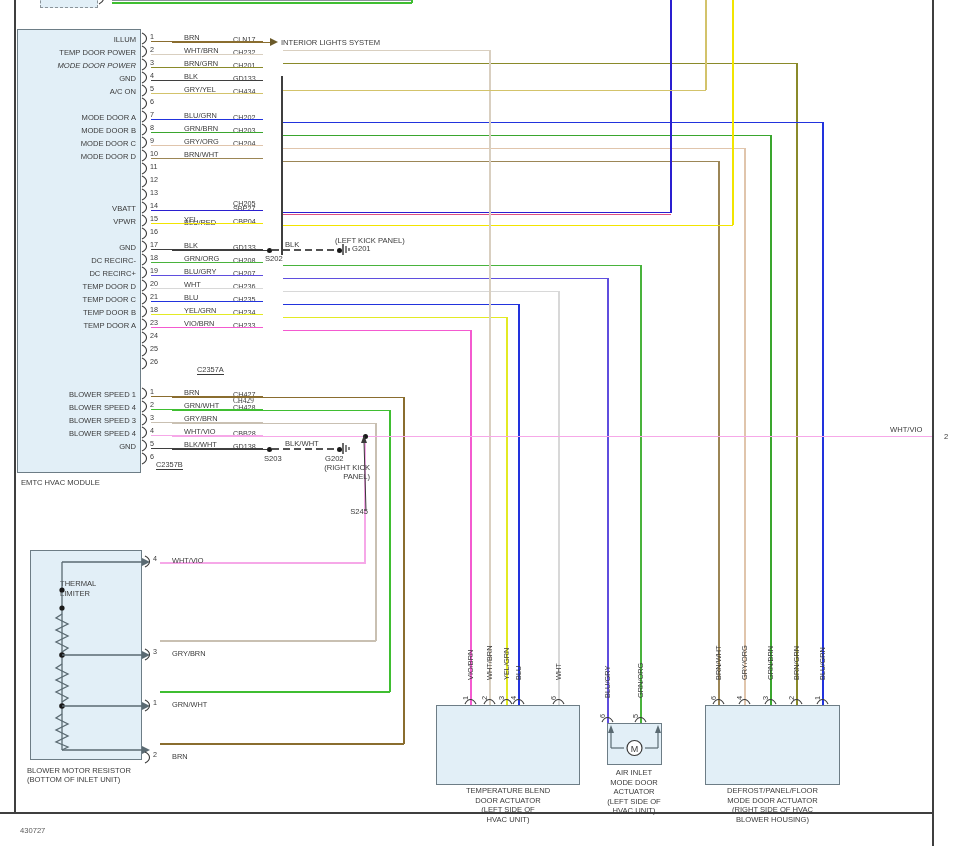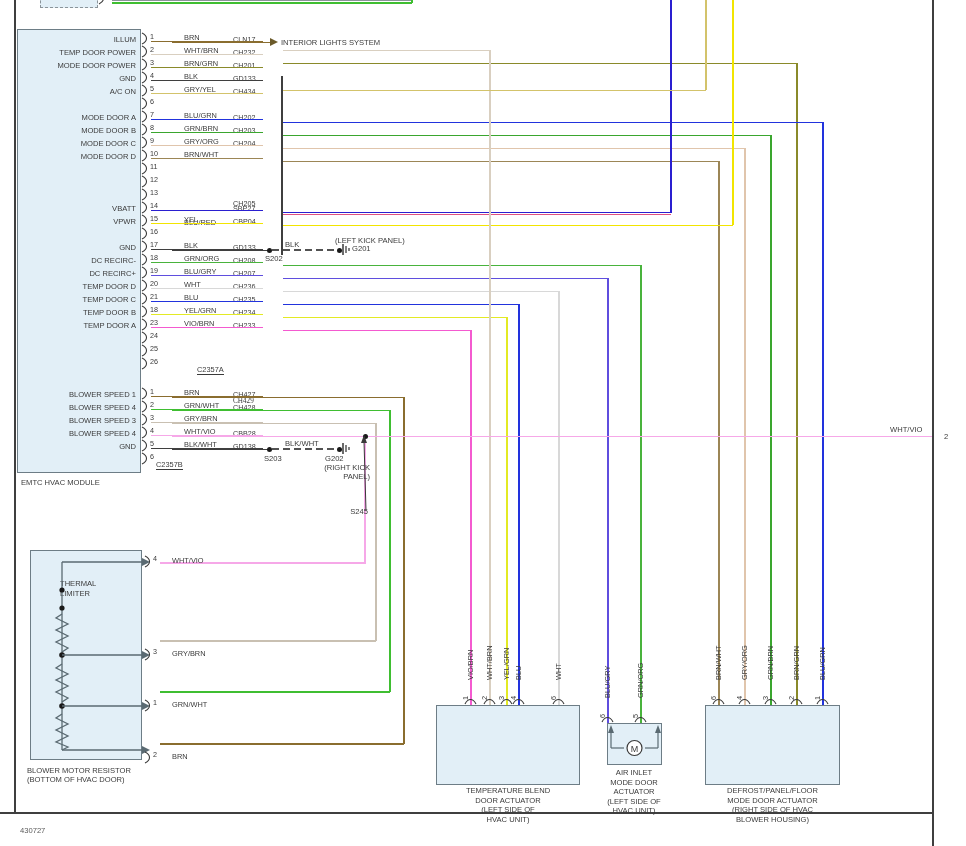--- a/index.html
+++ b/index.html
@@ -114,21 +114,21 @@
       </svg>
       <div class="pinno" style="left: 150px; top: 46px;">2</div>
       <div class="lbl r" style="left: 40px; top: 47.5px; width: 96px; text-align: right;">TEMP DOOR POWER</div>
       <div class="wname" style="left: 184px; top: 47px;">WHT/BRN</div>
       <div class="ccode" style="left: 233px; top: 48.5px;">CH232</div>
       <div class="w wh" style="left: 151px; top: 53.5px; width: 112px; background: rgb(217, 207, 192);"></div>
       <svg width="10" height="14" style="position: absolute; left: 141px; top: 58px;">
         <path d="M1,1 C7,4 7,9 1,12" stroke="#3a3a3a" fill="none" stroke-width="1.1"></path>
       </svg>
       <div class="pinno" style="left: 150px; top: 59px;">3</div>
-      <div class="lbl r" style="left: 40px; top: 60.5px; width: 96px; text-align: right;">MODE DOOR POWER</div>
+      <div class="lbl r" style="left: 40px; top: 60.5px; width: 96px; text-align: right; font-style: italic;">MODE DOOR POWER</div>
       <div class="wname" style="left: 184px; top: 60px;">BRN/GRN</div>
       <div class="ccode" style="left: 233px; top: 61.5px;">CH201</div>
       <div class="w wh" style="left: 151px; top: 66.5px; width: 112px; background: rgb(138, 138, 42);"></div>
       <svg width="10" height="14" style="position: absolute; left: 141px; top: 71px;">
         <path d="M1,1 C7,4 7,9 1,12" stroke="#3a3a3a" fill="none" stroke-width="1.1"></path>
       </svg>
       <div class="pinno" style="left: 150px; top: 72px;">4</div>
       <div class="lbl r" style="left: 40px; top: 73.5px; width: 96px; text-align: right;">GND</div>
       <div class="wname" style="left: 184px; top: 73px;">BLK</div>
       <div class="ccode" style="left: 233px; top: 74.5px;">GD133</div>
@@ -385,21 +385,21 @@
   <div class="lbl" style="left:264px;top:454px;">S203</div>
   <div class="lbl" style="left:325px;top:454px;">G202</div>
   <div class="lbl" style="left:295px;top:463px;width:75px;text-align:right;white-space:pre;line-height:9px;">(RIGHT KICK
 PANEL)</div>
 
   <div class="lbl" style="left:890px;top:425px;">WHT/VIO</div>
   <div class="lbl" style="left:944px;top:432px;">2</div>
 
   <div class="box" style="left:30px;top:550px;width:112px;height:210px;"></div>
   <div class="devlbl" style="left:27px;top:766px;">BLOWER MOTOR RESISTOR</div>
-  <div class="devlbl" style="left:27px;top:775px;">(BOTTOM OF HVAC DOOR)</div>
+  <div class="devlbl" style="left:27px;top:775px;">(BOTTOM OF INLET UNIT)</div>
   <div class="lbl" style="left:60px;top:579px;white-space:pre;line-height:9.5px;">THERMAL
 LIMITER</div>
 
   <svg style="position:absolute;left:30px;top:550px;" width="115" height="212">
 
     <line x1="32" y1="12" x2="32" y2="200" stroke="#5a6a72" stroke-width="1.3"></line>
 
     <line x1="32" y1="12" x2="112" y2="12" stroke="#5a6a72" stroke-width="1.3"></line>
 
     <circle cx="32" cy="40" r="2.6" fill="#1a1a1a"></circle>

